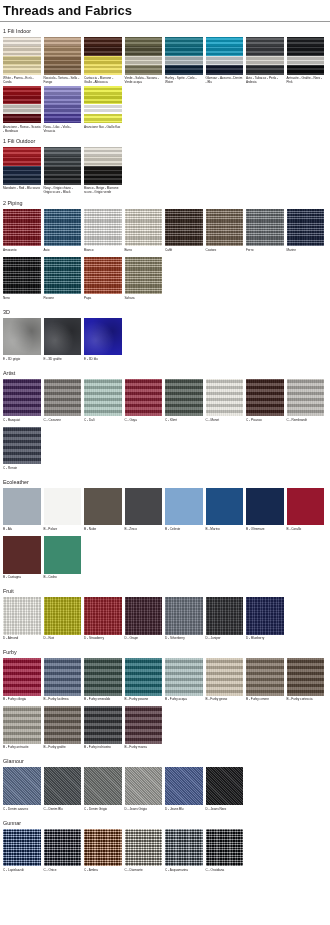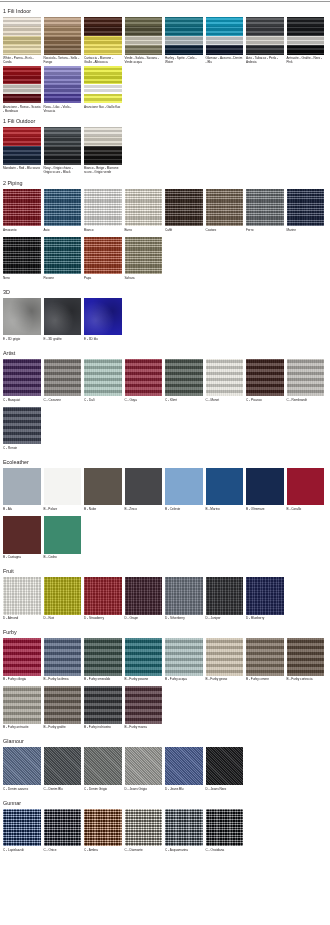--- a/index.html
+++ b/index.html
@@ -21,20 +21,21 @@
   .tex-canvas{background-image:repeating-linear-gradient(90deg,rgba(255,255,255,.13) 0px,rgba(255,255,255,.13) .7px,rgba(0,0,0,.13) .7px,rgba(0,0,0,.13) 1.6px),repeating-linear-gradient(0deg,rgba(255,255,255,.10) 0px,rgba(255,255,255,.10) .7px,rgba(0,0,0,.10) .7px,rgba(0,0,0,.10) 1.6px);}
   .tex-denim{background-image:repeating-linear-gradient(45deg,rgba(255,255,255,.16) 0px,rgba(255,255,255,.16) .8px,rgba(0,0,0,.16) .8px,rgba(0,0,0,.16) 1.8px);}
   .tex-basket{background-image:repeating-linear-gradient(0deg,rgba(255,255,255,.40) 0px,rgba(255,255,255,.40) 1.1px,rgba(0,0,0,.40) 1.1px,rgba(0,0,0,.40) 2.6px),repeating-linear-gradient(90deg,rgba(255,255,255,.40) 0px,rgba(255,255,255,.40) 1.1px,rgba(0,0,0,.40) 1.1px,rgba(0,0,0,.40) 2.6px);}
   .tex-3d{background-image:radial-gradient(circle at 30% 60%,rgba(255,255,255,.18),transparent 55%),radial-gradient(circle at 75% 35%,rgba(0,0,0,.30),transparent 60%);}
   .band{position:absolute;left:0;right:0;}
 </style>
 </head>
 <body>
 
 <div class="page">
+  <h1 class="page-title">Threads and Fabrics</h1>
   <div class="title-rule"></div>
   <div id="sections-root">
       <div class="row-wrap">
         <div class="section-title">1 Fili Indoor</div>
         <div class="grid">
           <div class="cell">
             <div class="sw" style="background: none transparent;">
               <div style="position: absolute; inset: 0px; z-index: 0;">
                 <div class="band" style="background: rgb(239, 231, 220); top: 0%; height: 25%;"></div>
                 <div class="band" style="background: rgb(232, 221, 201); top: 25%; height: 25%;"></div>

